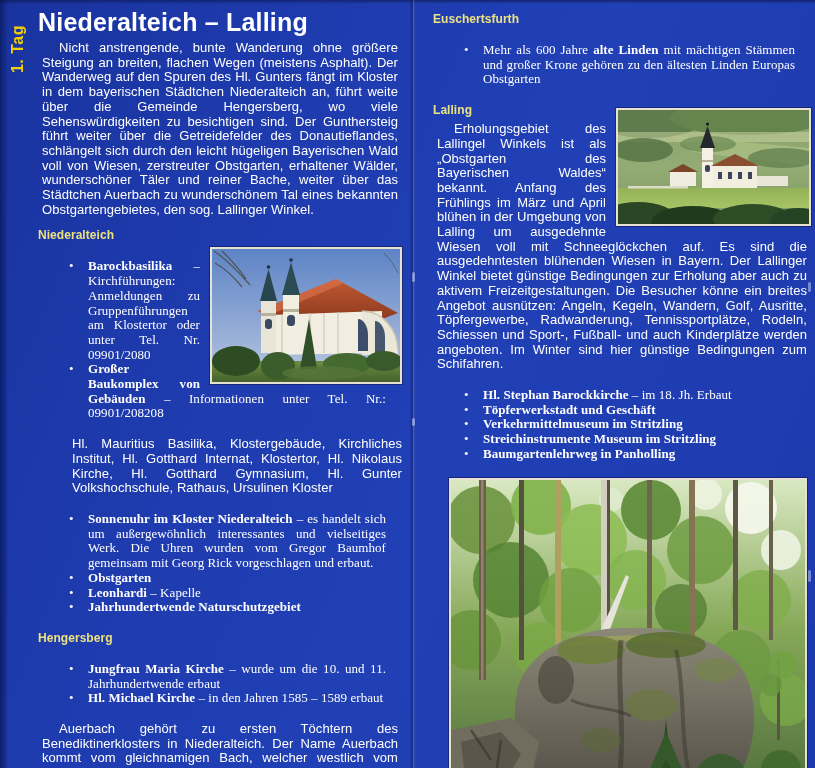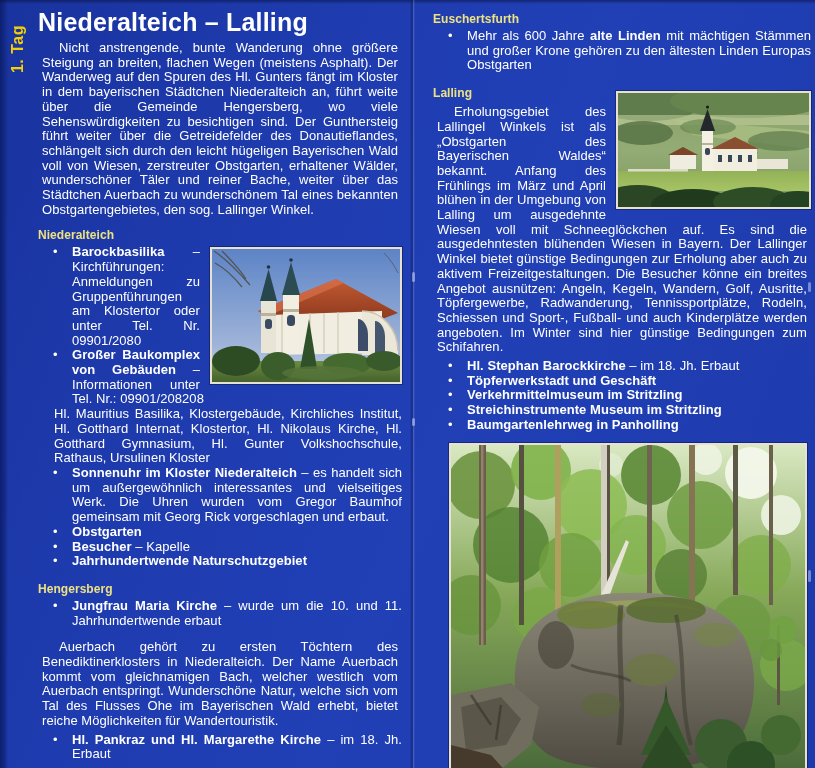--- a/index.html
+++ b/index.html
@@ -27,25 +27,25 @@
   }
 
   .col-left{position:absolute;left:38px;top:8px;width:364px;}
   .col-right{position:absolute;left:433px;top:12px;width:378px;}
 
   h1{margin:0 0 5px 0;font-size:25px;line-height:28px;font-weight:bold;color:#ffffff;letter-spacing:.2px;}
   .body-text{font-size:13px;line-height:14.7px;text-align:justify;letter-spacing:.05px;}
   p{margin:4px;}
   .indent{text-indent:17px;}
   .sec-heading{font-size:12px;font-weight:bold;color:#ece282;margin:0 0 2px 0;line-height:15px;}
-  ul{margin:0;padding:0;list-style:none;}
+  ul{margin:16px;padding:0;list-style:none;font-family:Liberation Serif, serif;}
   li{position:relative;padding-left:34px;text-align:justify;}
   li::before{content:"•";position:absolute;left:15px;top:0;color:#ffffff;}
   .b{font-weight:bold;}
-  .note{margin-left:16px;text-align:justify;}
+  .note{margin-left:34px;text-align:justify;}
 
   .sec-nied{margin-top:11px;}
   .sec-heng{margin-top:13px;}
   .sec-auer{margin-top:12px;}
   .sec-lall{margin-top:13px;}
 
   .photo{border:2px solid #e6e1d0;box-shadow:0 0 0 1px rgba(10,20,70,.5);display:block;background:#cfd8e8;}
   .ph-basilica{float:right;width:188px;height:133px;margin:19px 0 5px 10px;}
   .ph-lalling{float:right;width:191px;height:114px;margin:5px 0 5px 10px;}
   .ph-forest{width:354px;height:332px;margin:10px 0 0 16px;}
@@ -124,29 +124,30 @@
 
       <div class="sec-heading">Niederalteich</div>
       <ul>
         <li><span class="b">Barockbasilika</span><span> – Kirchführungen: Anmeldungen zu Gruppenführungen am Klostertor oder unter Tel. Nr. 09901/2080</span></li>
         <li><span class="b">Großer Baukomplex von Gebäuden</span><span> – Informationen unter Tel. Nr.: 09901/208208</span></li>
       </ul>
       <div class="note">Hl. Mauritius Basilika, Klostergebäude, Kirchliches Institut, Hl. Gotthard Internat, Klostertor, Hl. Nikolaus Kirche, Hl. Gotthard Gymnasium, Hl. Gunter Volkshochschule, Rathaus, Ursulinen Kloster</div>
       <ul>
         <li><span class="b">Sonnenuhr im Kloster Niederalteich</span><span> – es handelt sich um außergewöhnlich interessantes und vielseitiges Werk. Die Uhren wurden vom Gregor Baumhof gemeinsam mit Georg Rick vorgeschlagen und erbaut.</span></li>
         <li><span class="b">Obstgarten</span><span></span></li>
-        <li><span class="b">Besucher</span><span> – Kapelle</span></li>
+        <li><span class="b">Leonhardi</span><span> – Kapelle</span></li>
         <li><span class="b">Jahrhundertwende Naturschutzgebiet</span><span></span></li>
       </ul>
     </div>
 
     <div class="sec-heng body-text">
       <div class="sec-heading">Hengersberg</div>
       <ul>
         <li><span class="b">Jungfrau Maria Kirche</span><span> – wurde um die 10. und 11. Jahrhundertwende erbaut</span></li>
+        <li><span class="b">Hl. Michael Kirche</span><span> – in den Jahren 1585 – 1589 erbaut</span></li>
       </ul>
     </div>
 
     <div class="sec-auer body-text">
       <p class="indent">Auerbach gehört zu ersten Töchtern des Benediktinerklosters in Niederalteich. Der Name Auerbach kommt vom gleichnamigen Bach, welcher westlich vom Auerbach entspringt. Wunderschöne Natur, welche sich vom Tal des Flusses Ohe im Bayerischen Wald erhebt, bietet reiche Möglichkeiten für Wandertouristik.</p>
       <ul>
         <li><span class="b">Hl. Pankraz und Hl. Margarethe Kirche</span><span> – im 18. Jh. Erbaut</span></li>
 
       </ul>
     </div>

